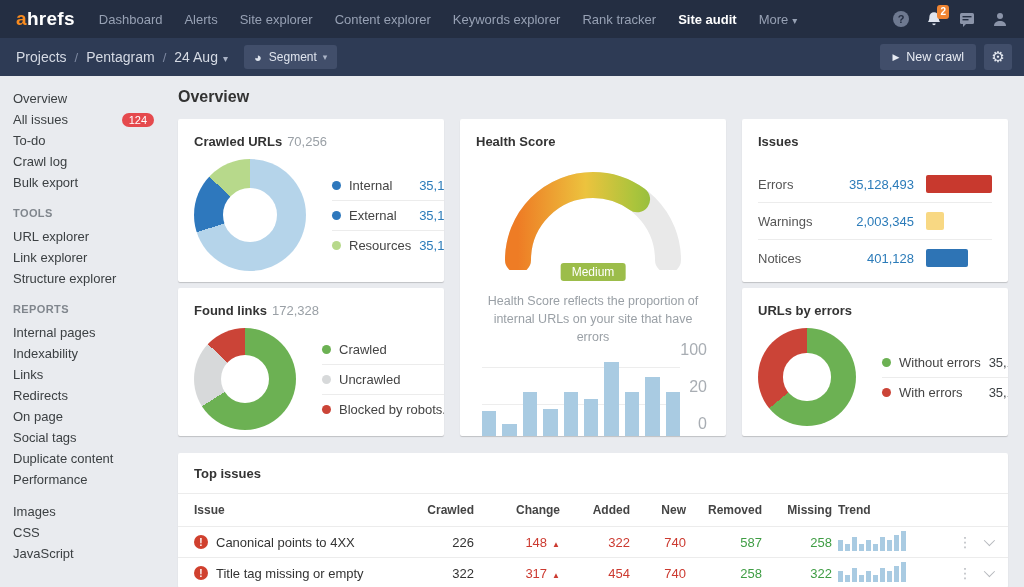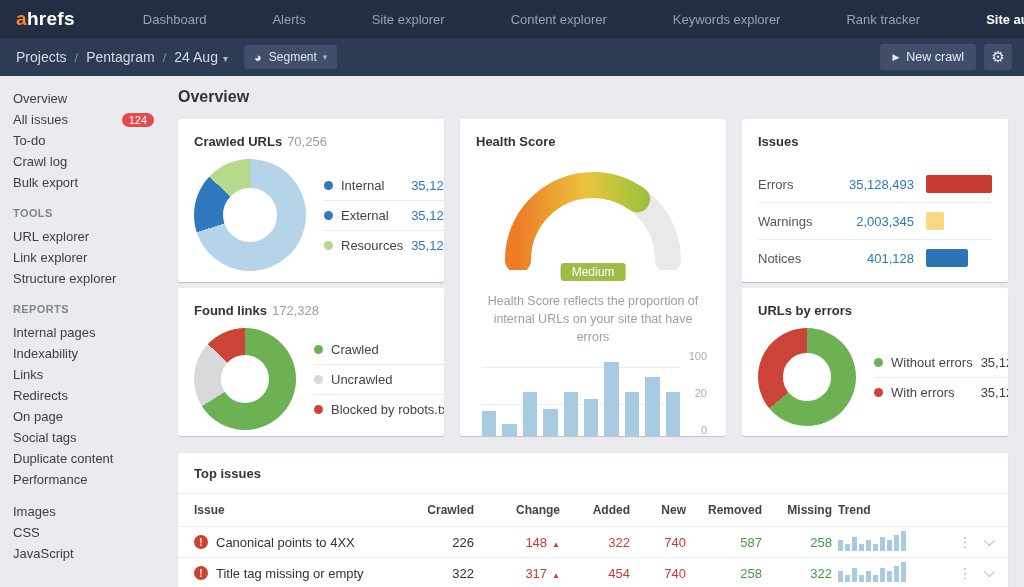--- a/index.html
+++ b/index.html
@@ -3,21 +3,21 @@
 <meta charset="utf-8">
 <style>
   html,body{margin:0;padding:0;}
   body{width:1024px;height:587px;overflow:hidden;font-family:"Liberation Sans",sans-serif;background:#e9ebef;}
   
   .topnav{height:38px;background:#242e42;display:flex;align-items:center;padding:8px 16px;box-sizing:border-box;}
   .logo{font-size:19px;font-weight:bold;letter-spacing:.3px;margin-right:24px;cursor:pointer;}
   .logo .la{color:#f98b1e;}
   .logo .lr{color:#ffffff;}
   .topnav-items{display:flex;align-items:center;gap:22px;}
-  .tn-item{font-size:13px;color:#97a1b4;cursor:pointer;white-space:nowrap;margin-left:44px;}
+  .tn-item{font-size:13px;color:#97a1b4;cursor:pointer;white-space:nowrap;}
   .tn-item.active{color:#fff;font-weight:bold;}
   .tn-item .caret{font-size:10px;margin-left:4px;color:#97a1b4;}
   .tn-right{margin-left:auto;display:flex;align-items:center;gap:17px;}
   .help-ico{width:16px;height:16px;border-radius:50%;background:#6e7990;color:#242e42;font-size:11px;font-weight:bold;display:flex;align-items:center;justify-content:center;cursor:pointer;}
   .bell-wrap{position:relative;cursor:pointer;}
   .bell-badge{position:absolute;top:-6px;right:-7px;background:#ef8432;color:#fff;font-size:10px;font-weight:bold;padding:1px 3px;border-radius:3px;line-height:1.2;}
   .ico-svg{display:block;}
   
   .subnav{height:38px;background:#2e3b55;display:flex;align-items:center;padding:0 12px 0 16px;box-sizing:border-box;}
   .crumb{font-size:14px;color:#d5dae4;cursor:pointer;}
@@ -49,21 +49,21 @@
   .card-health{grid-area:health;}
   .card-issues{grid-area:issues;}
   .card-found{grid-area:found;}
   .card-urlserr{grid-area:urlserr;}
   .card-title{font-size:13px;font-weight:bold;color:#333;}
   .card-count{font-size:13px;font-weight:normal;color:#9aa0a6;margin-left:5px;}
   
   .donut-body{display:flex;align-items:center;margin-top:9px;}
   .donut{border-radius:50%;position:relative;flex-shrink:0;}
   .donut::after{content:"";position:absolute;inset:26%;background:#fff;border-radius:50%;}
-  .legend{flex:1;margin-left:18px;}
+  .legend{flex:1;margin-left:26px;}
   .legend-row{display:flex;align-items:center;padding:7px 0;border-bottom:1px solid #ececec;font-size:13px;color:#444;}
   .legend-row:last-child{border-bottom:none;}
   .legend-dot{width:9px;height:9px;border-radius:50%;margin-right:8px;flex-shrink:0;}
   .legend-label{flex:1;white-space:nowrap;}
   .legend-value{margin-left:8px;}
   .val-link{color:#2b7bb9;cursor:pointer;}
   .val-dark{color:#3c4043;}
   
   .issues-rows{margin-top:16px;}
   .issue-row{display:grid;grid-template-columns:60px 84px 1fr;gap:12px;align-items:center;padding:9px 0;font-size:13px;}
@@ -74,21 +74,21 @@
   .i-bar{display:block;height:100%;border-radius:2px;}
   
   .gauge-wrap{position:relative;width:204px;margin:8px auto 0;}
   .gauge-wrap svg{display:block;width:204px;height:112px;}
   .score-num{position:absolute;left:0;right:0;bottom:12px;text-align:center;font-size:38px;color:#3c4043;}
   .rating-badge{position:absolute;left:50%;transform:translateX(-50%);bottom:-11px;background:#9cbd4a;color:#fff;font-size:12px;padding:2px 11px;border-radius:3px;white-space:nowrap;}
   .hs-desc{margin:22px 6px 0;text-align:center;font-size:12.5px;color:#9aa0a6;line-height:1.45;}
   .mini-chart{position:relative;height:82px;margin:14px 30px 20px 6px;border-bottom:1px solid #e3e3e3;display:flex;align-items:flex-end;gap:6px;}
   .mini-bar{flex:1;position:relative;z-index:1;}
   .grid-line{position:absolute;left:0;right:0;border-top:1px solid #ededed;z-index:0;}
-  .y-lab{position:absolute;right:-27px;font-size:11px;color:#a8adb3;transform:translateY(-50%);z-index:0;}
+  .y-lab{position:absolute;right:-27px;font-size:16px;color:#a8adb3;transform:translateY(-50%);z-index:0;}
   
   .ti-card{margin-top:17px;background:#fff;border-radius:2px;box-shadow:0 1px 1px rgba(0,0,0,.18);}
   .ti-head{padding:13px 16px 12px;font-size:13px;font-weight:bold;color:#333;}
   .ti-grid{display:grid;grid-template-columns:minmax(0,1fr) 64px 86px 70px 56px 76px 70px 112px 48px;align-items:center;padding:0 16px;}
   .ti-cols{height:32px;border-top:1px solid #ececec;font-size:12px;font-weight:bold;color:#444;}
   .ti-row{height:30px;border-top:1px solid #ececec;font-size:13px;color:#333;}
   .tc{text-align:right;}
   .tc-left{text-align:left;}
   .tc-trend{text-align:left;padding-left:6px;}
   .err-ico{display:inline-flex;width:14px;height:14px;border-radius:50%;background:#d0402e;color:#fff;font-size:10px;font-weight:bold;align-items:center;justify-content:center;margin-right:8px;flex-shrink:0;}

